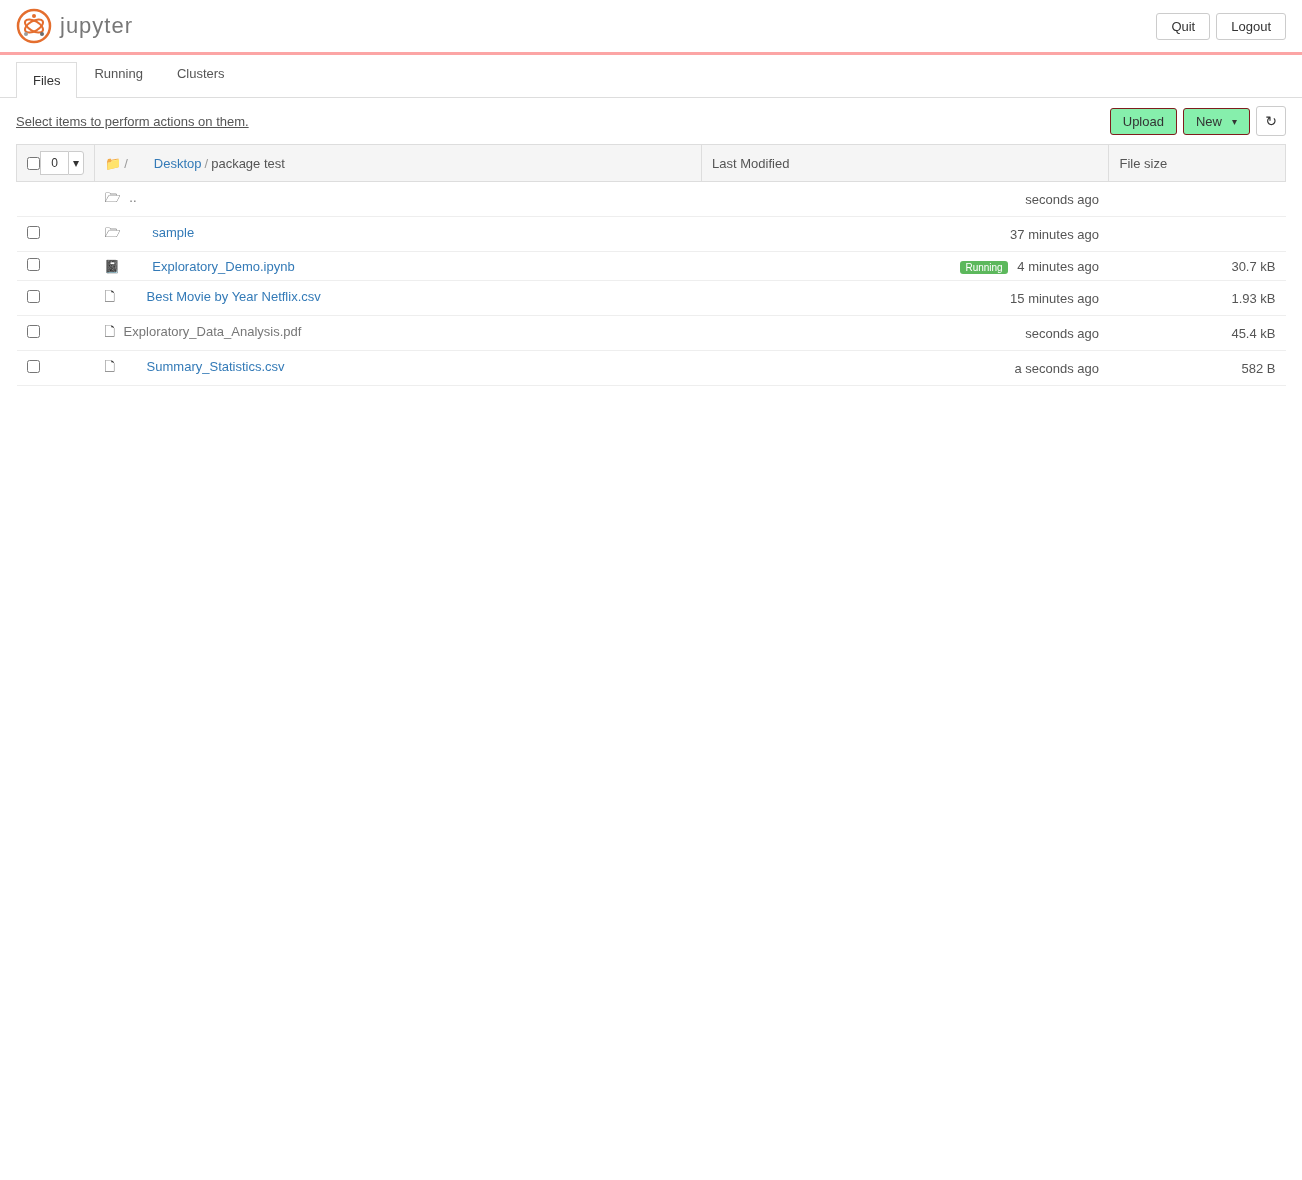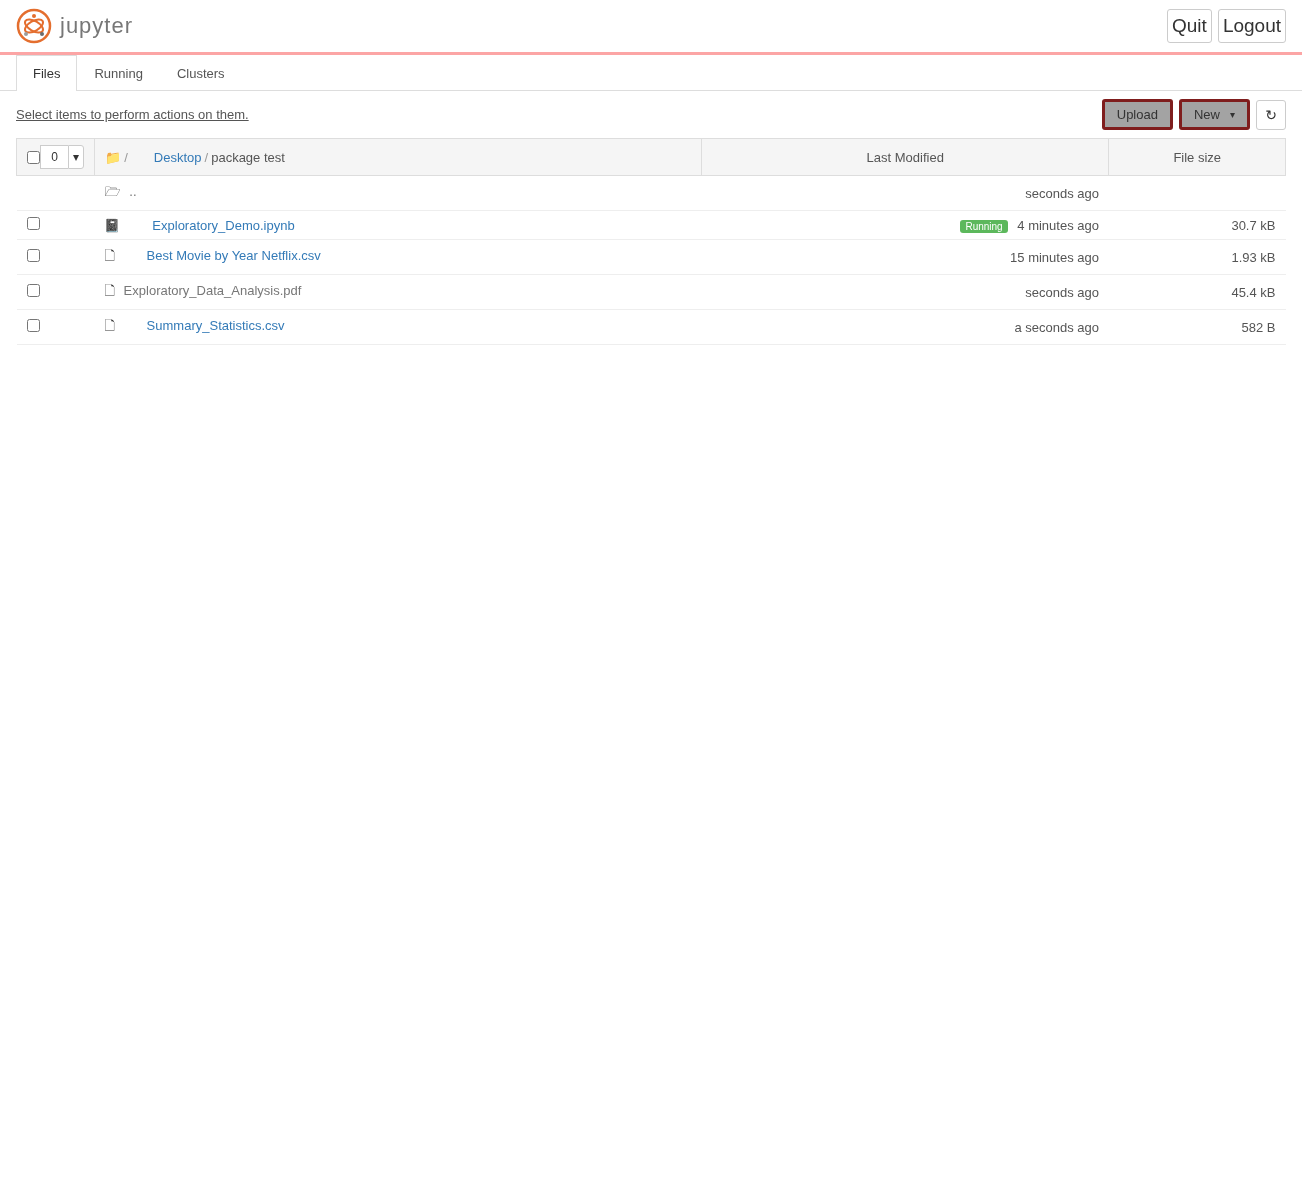--- a/index.html
+++ b/index.html
@@ -4,41 +4,41 @@
   <style>
     * { box-sizing: border-box; margin: 0; padding: 0; }
     body { font-family: -apple-system, BlinkMacSystemFont, "Helvetica Neue", Arial, sans-serif; font-size: 13px; color: #333; background: #fff; }
 
     
     #header { display: flex; align-items: center; justify-content: space-between; padding: 8px 16px; border-bottom: 3px solid #fca5a5; }
     #logo { display: flex; align-items: center; gap: 8px; }
     #logo-icon { width: 36px; height: 36px; }
     #logo-text { font-size: 20px; font-weight: 300; color: #777; letter-spacing: 1px; }
     #header-buttons { display: flex; gap: 6px; }
-    .header-btn { padding: 5px 4px; border: 1px solid #ccc; background: #fff; border-radius: 3px; cursor: pointer; font-size: 19px; color: #333; }
+    .header-btn { padding: 5px 14px; border: 1px solid #ccc; background: #fff; border-radius: 3px; cursor: pointer; font-size: 13px; color: #333; }
 
     
     #tabs { border-bottom: 1px solid #ddd; padding: 0 16px; display: flex; gap: 0; }
     .tab { padding: 10px 16px; cursor: pointer; font-size: 13px; color: #555; border: 1px solid transparent; border-bottom: none; margin-bottom: -1px; }
-    .tab.active { border-color: #ddd; border-bottom-color: #fff; background: #fff; color: #333; }
+    .tab.active { border-color: #ddd; border-bottom-color: #fff; background: #fff; color: #333; margin-top: 7px; }
 
     
     #toolbar { display: flex; align-items: center; justify-content: space-between; padding: 8px 16px; }
     #toolbar-left { font-size: 13px; color: #555; text-decoration: underline; }
     #toolbar-right { display: flex; gap: 6px; align-items: center; }
-    .toolbar-btn { padding: 5px 12px; border: 3px solid #7f1d1d; background: #a3a3a3; border-radius: 3px; cursor: pointer; font-size: 13px; color: #333; }
+    .toolbar-btn { padding: 5px 12px; border: 1px solid #7f1d1d; background: #86efac; border-radius: 3px; cursor: pointer; font-size: 13px; color: #333; }
     .new-btn { display: flex; align-items: center; gap: 10px; }
     .refresh-btn { width: 30px; height: 30px; display: flex; align-items: center; justify-content: center; border: 1px solid #ccc; background: #fff; border-radius: 3px; cursor: pointer; }
 
     
     #file-list { padding: 0 16px; }
     #file-table { width: 100%; border-collapse: collapse; }
     #file-table thead tr { background: #f5f5f5; border: 1px solid #ddd; }
     #file-table thead th { padding: 6px 10px; text-align: left; font-weight: normal; font-size: 13px; border: 1px solid #ddd; }
-    #file-table thead th.right { text-align: center; }
+    #file-table thead th.right { text-align: left; }
     #file-table tbody tr { border-bottom: 1px solid #eee; }
     #file-table tbody td { padding: 6px 10px; font-size: 13px; }
     .check-col { width: 30px; }
     .name-col { }
     .modified-col { text-align: right; color: #555; }
     .size-col { text-align: right; color: #555; }
     .file-link { color: #337ab7; text-decoration: none; cursor: pointer; padding-left: 23px; }
     .gray-link { color: #777; }
     .file-icon { margin-right: 5px; }
     .running-badge { background: #5cb85c; color: #fff; font-size: 10px; padding: 1px 5px; border-radius: 3px; margin-right: 6px; }
@@ -129,20 +129,31 @@
       <tr>
         <td class="check-col"></td>
         <td class="name-col">
           <span class="file-icon">🗁</span>
           <span class="gray-link">..</span>
         </td>
         <td class="modified-col">seconds ago</td>
         <td class="size-col"></td>
       </tr>
 
+      <tr>
+        <td class="check-col">
+          <input type="checkbox" style="">
+        </td>
+        <td class="name-col">
+          <span class="file-icon">🗁</span>
+          <a class="file-link">sample</a>
+        </td>
+        <td class="modified-col">37 minutes ago</td>
+        <td class="size-col"></td>
+      </tr>
 
       <tr>
         <td class="check-col">
           <input type="checkbox" style="">
         </td>
         <td class="name-col">
           <span class="file-icon" style="color:#e46e2e;">📓</span>
           <a class="file-link">Exploratory_Demo.ipynb</a>
         </td>
         <td class="modified-col">

